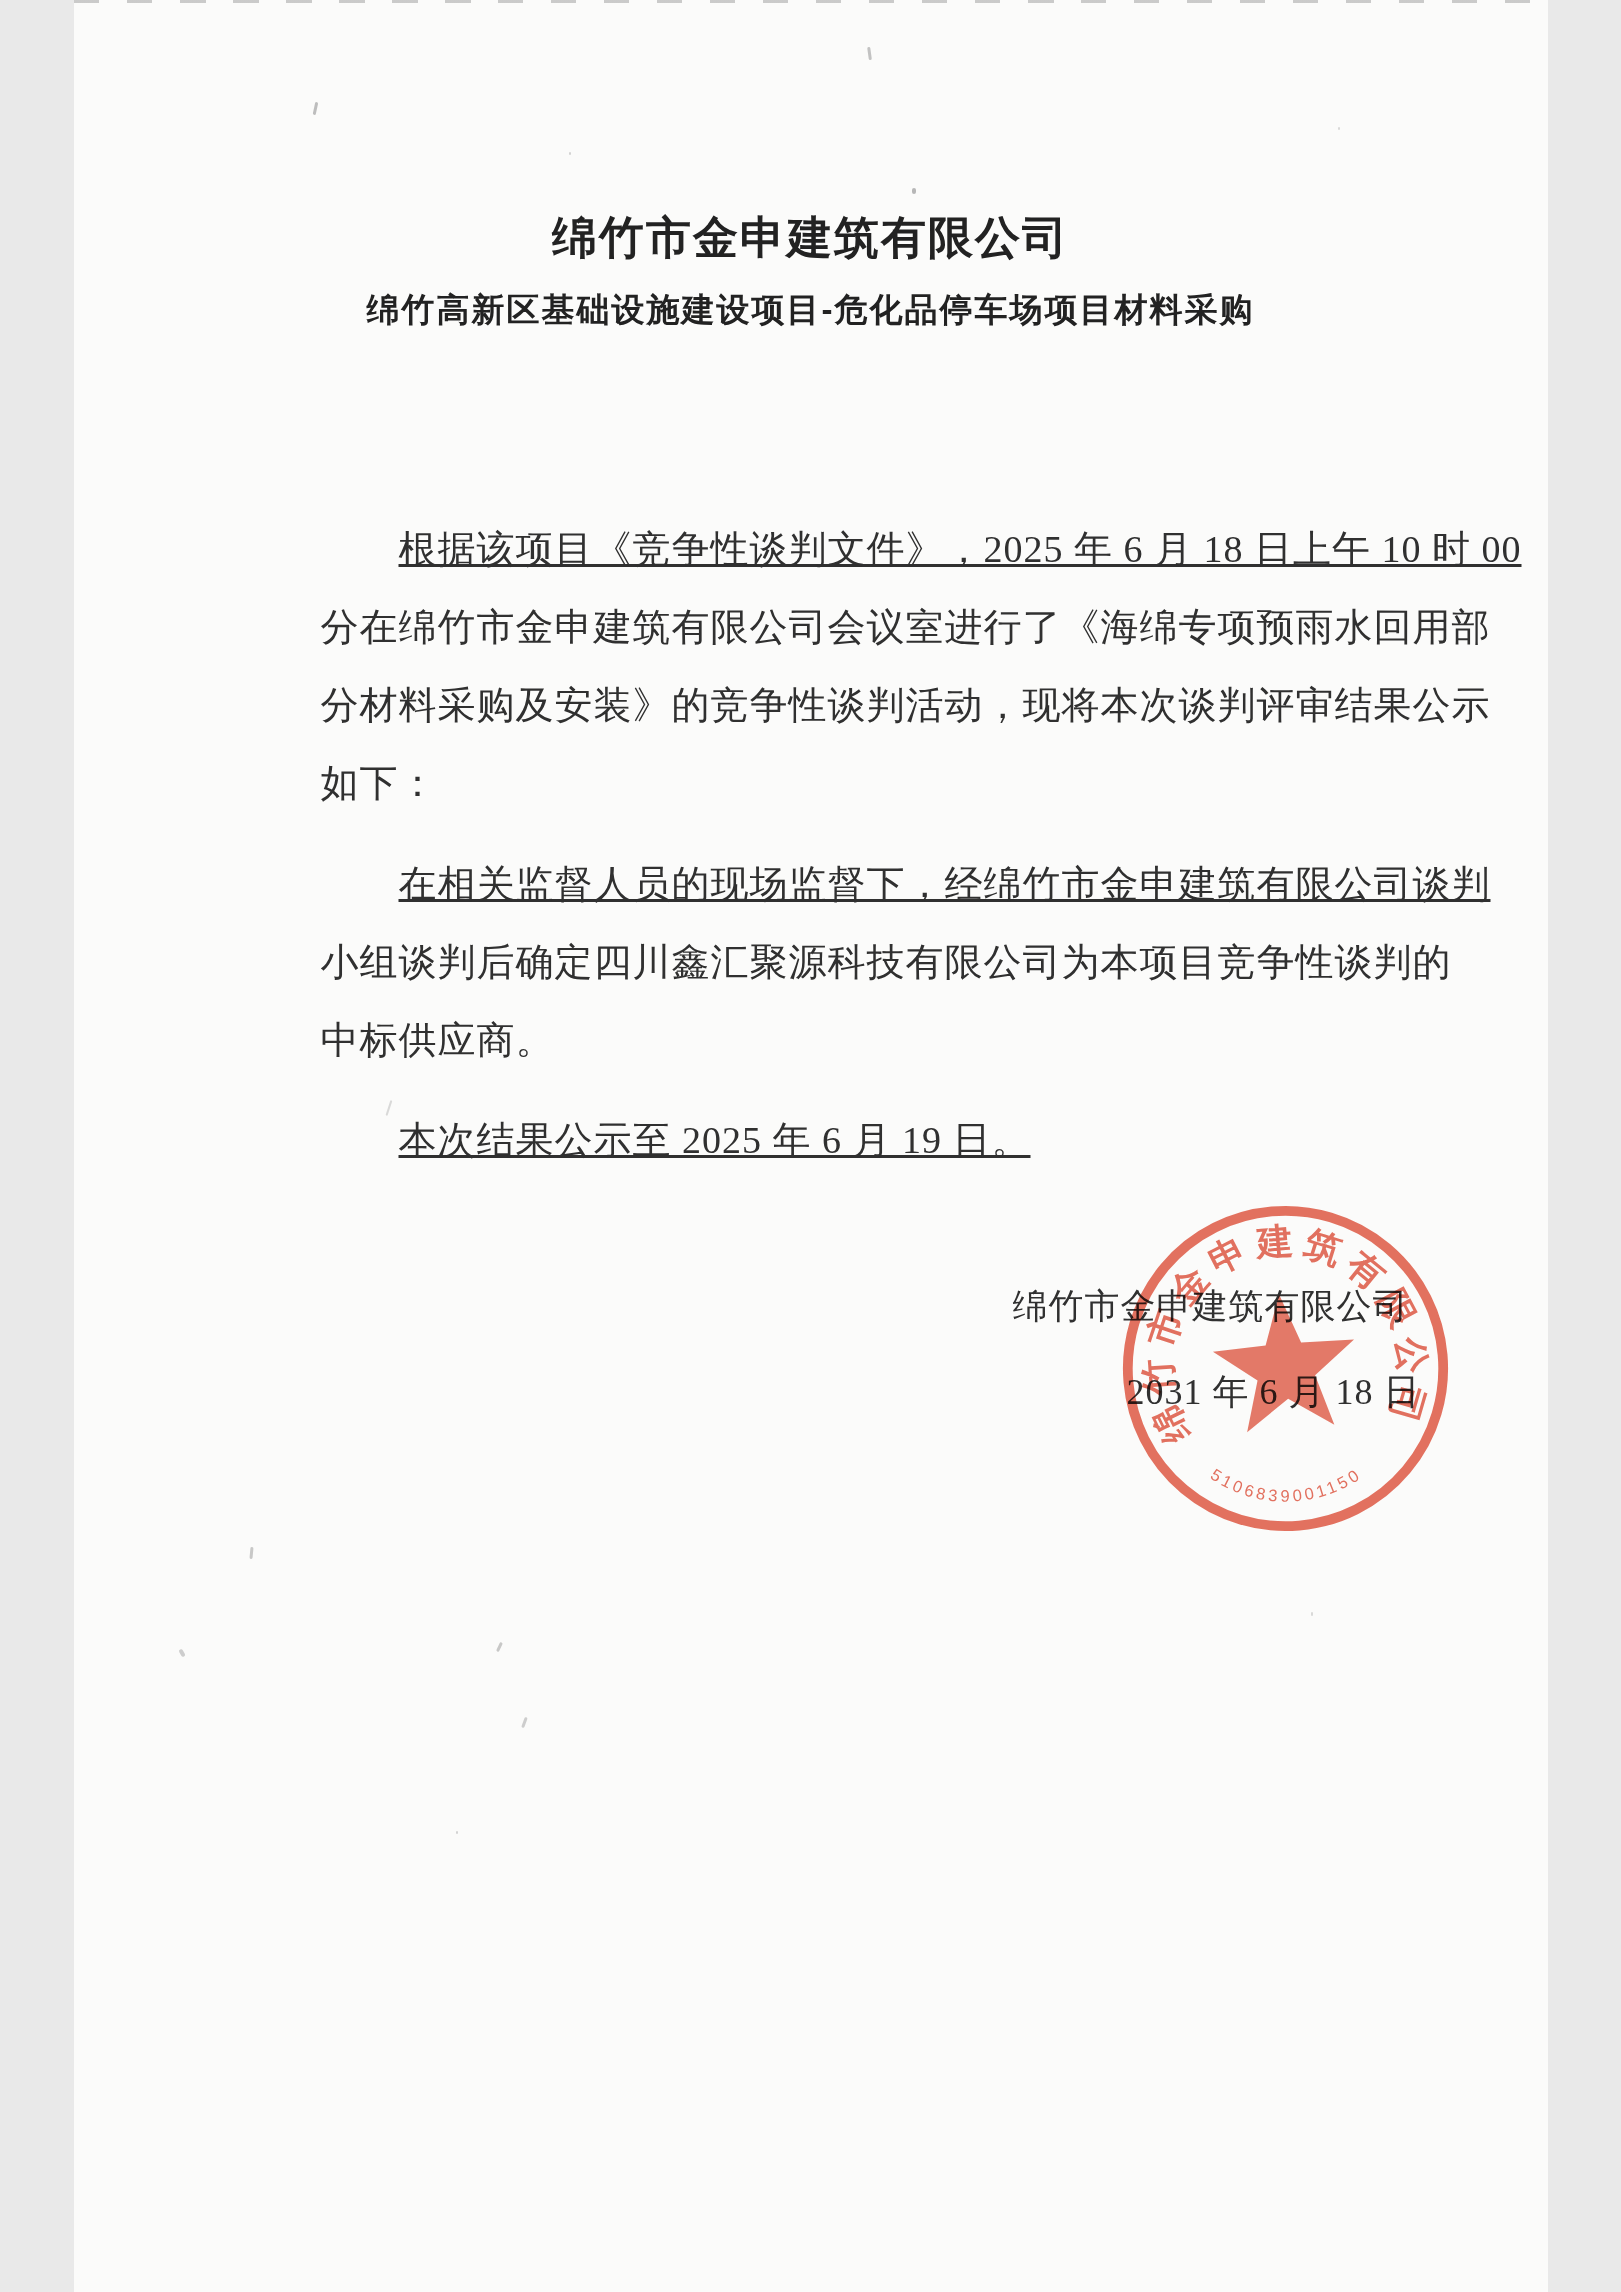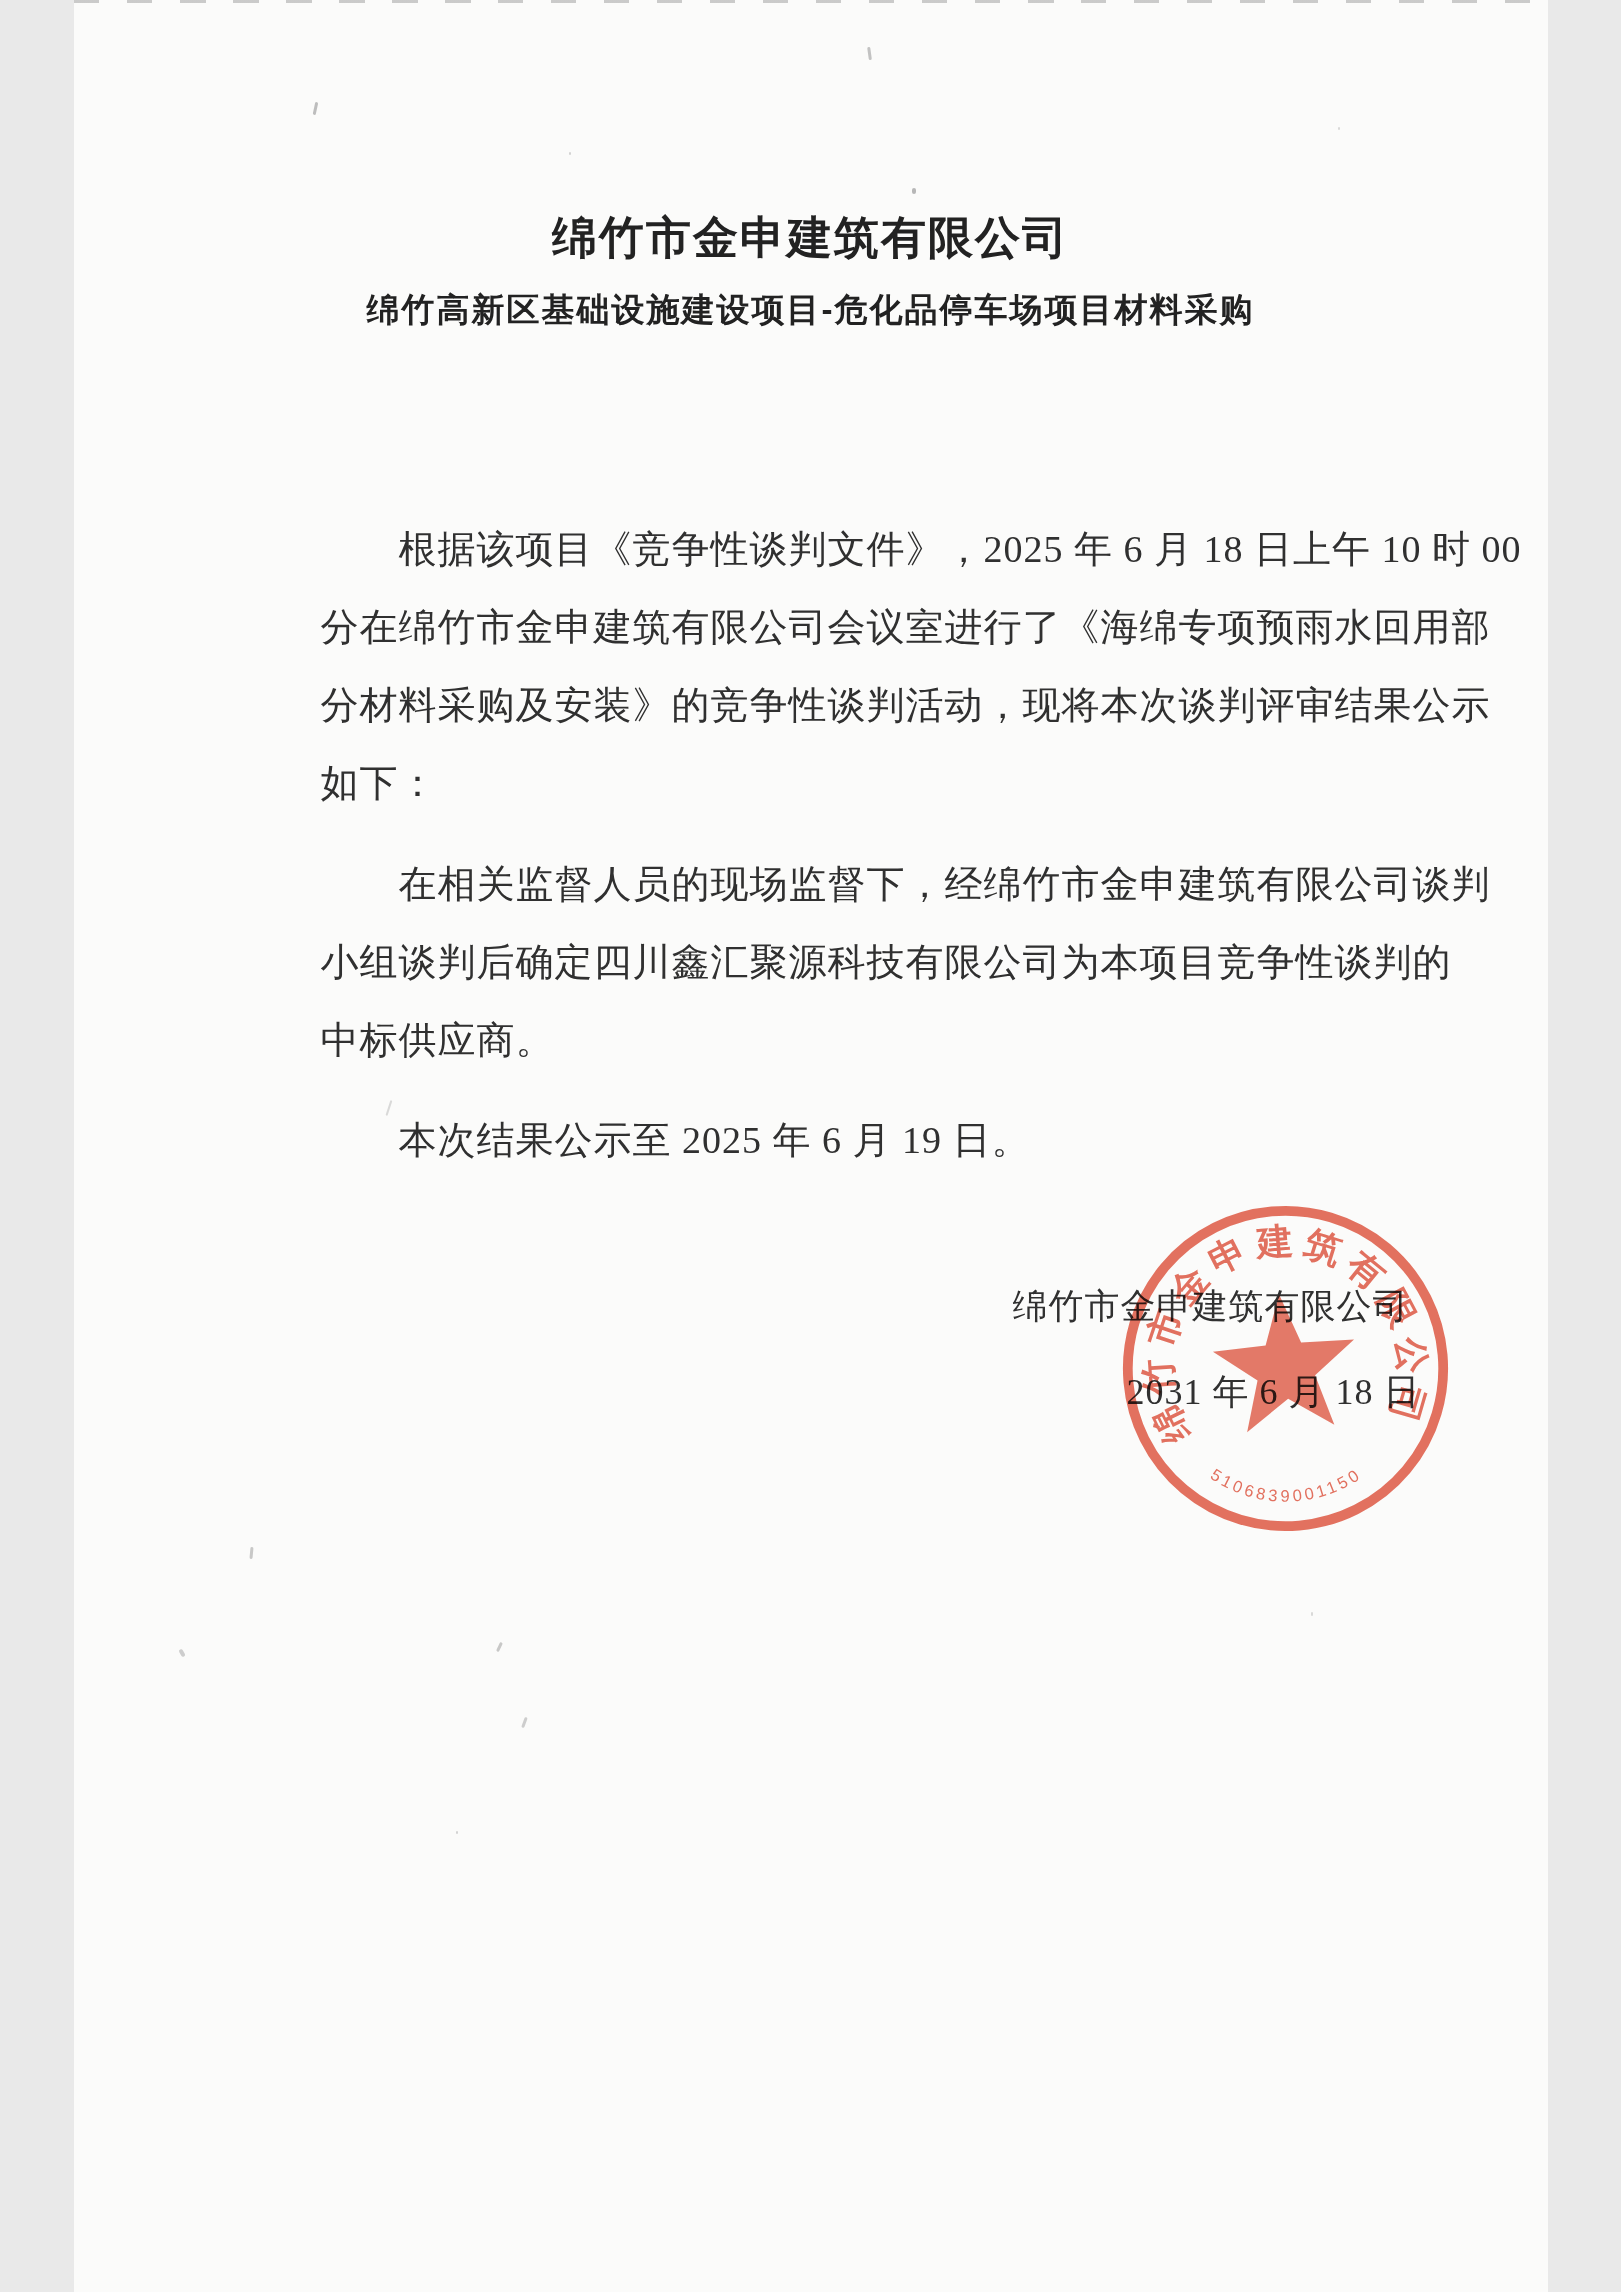--- a/index.html
+++ b/index.html
@@ -29,21 +29,21 @@
   .t2{top:288px;font-size:33px;}
   .t3{top:378px;font-size:45px;}
   .body{
     position:absolute;left:247px;top:510px;width:1184px;
     font-size:38px;line-height:78px;letter-spacing:1px;
     color:#303030;
   }
   .para{margin:0;}
   .para + .para{margin-top:22.5px;}
   .line{white-space:nowrap;}
-  .line.indent{text-indent:78px;}
+  .line.indent{text-indent:78px;text-decoration:underline;}
   .sig{
     position:absolute;white-space:nowrap;color:#303030;
   }
   .sig-company{left:939px;top:1283px;font-size:35px;letter-spacing:1px;}
   .sig-date{left:1053px;top:1368px;font-size:36px;letter-spacing:1px;}
   .seal{
     position:absolute;left:1045px;top:1202px;width:333px;height:333px;
     transform:rotate(-5deg);
     mix-blend-mode:multiply;
     opacity:.92;

